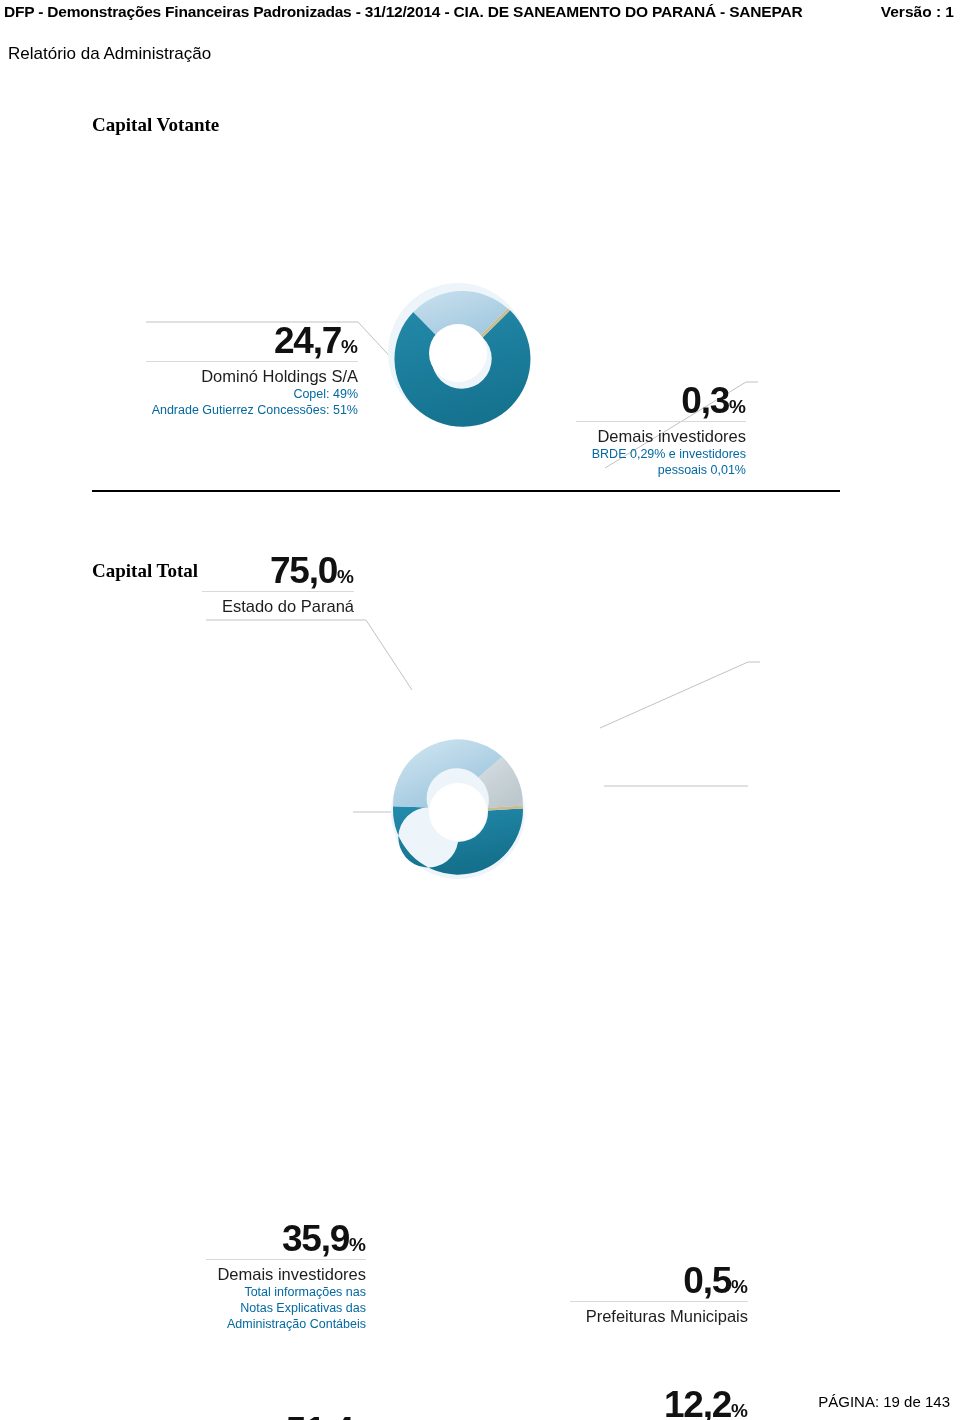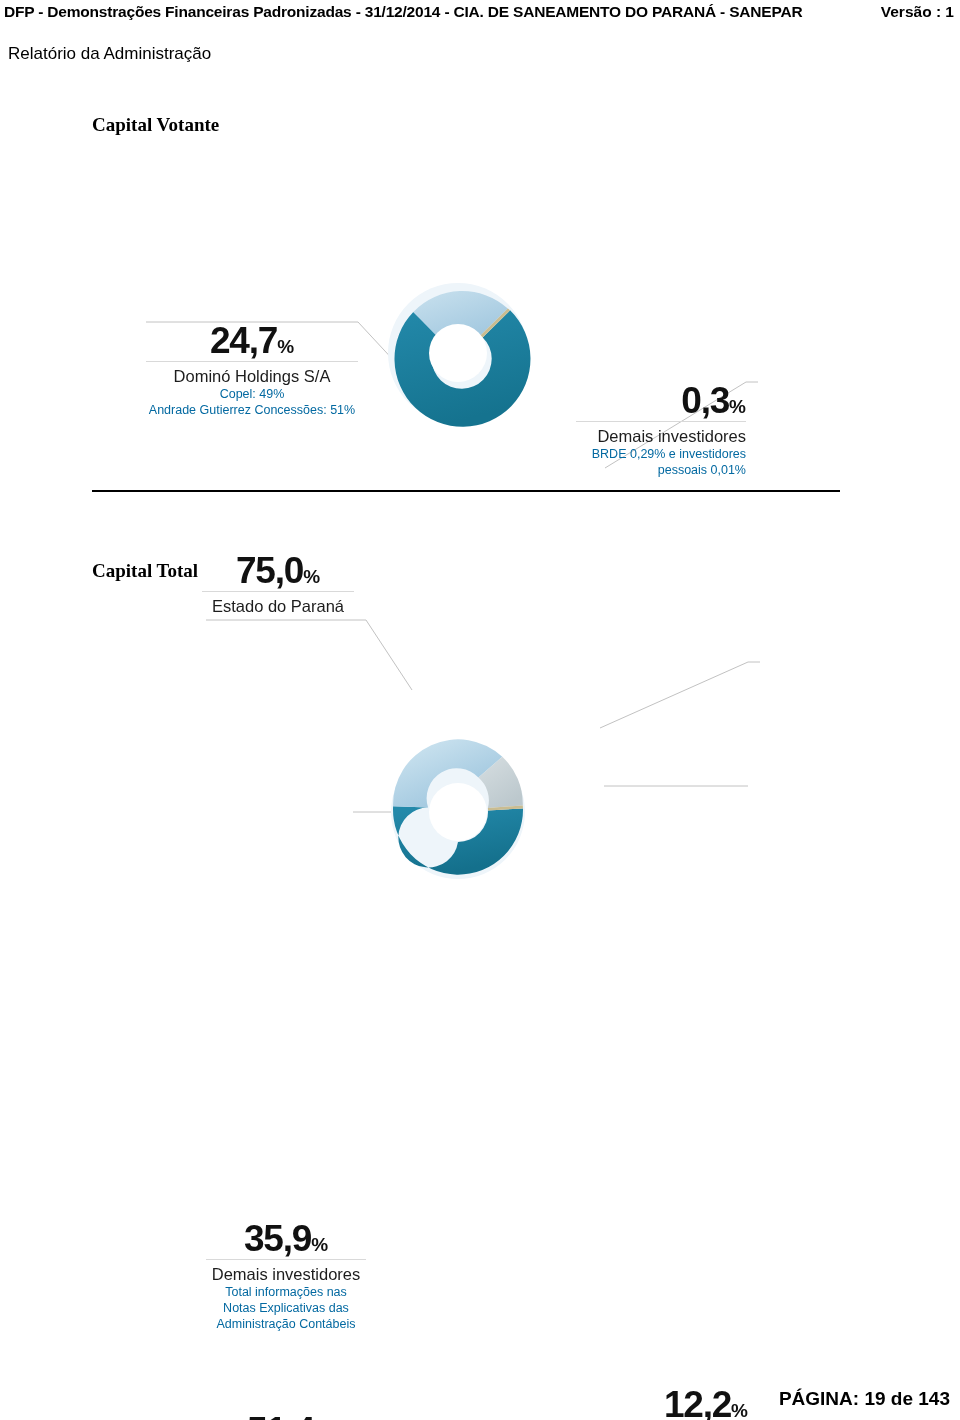--- a/index.html
+++ b/index.html
@@ -115,21 +115,21 @@
     white-space: nowrap;
   }
   .callout .sub {
     font-size: 12.5px;
     line-height: 1.22;
     color: #0369a1;
     margin-top: 1px;
     white-space: nowrap;
   }
   .callout.align-right { text-align: right; }
-  .callout.align-left  { text-align: center; }
+  .callout.align-left  { text-align: right; }
 
   .callout .rule {
     width: 100%;
     height: 0;
     border-top: 1px solid #d9d9d9;
     margin-top: 2px;
   }
 
   
   #cal-v-domino   { left: 146px; top: 172px; width: 212px; }
@@ -140,22 +140,22 @@
   #cal-t-demais   { left: 206px; top: 620px; width: 160px; }
   #cal-t-pref     { left: 570px; top: 662px; width: 178px; }
   #cal-t-domino   { left: 570px; top: 786px; width: 178px; }
   #cal-t-estado   { left: 208px; top: 812px; width: 145px; }
 
   
   .doc-footer {
     position: absolute;
     right: 10px;
     bottom: 10px;
-    font-size: 19px;
-    font-weight: bold;
+    font-size: 15px;
+    font-weight: normal;
     white-space: nowrap;
   }
 </style>
 </head>
 <body>
 
 <div class="doc-header">
   <div class="hdr-title">DFP - Demonstrações Financeiras Padronizadas - 31/12/2014 - CIA. DE SANEAMENTO DO PARANÁ - SANEPAR</div>
   <div class="hdr-version">Versão : 1</div>
 </div>
@@ -286,20 +286,25 @@
 
   <div class="callout align-left" id="cal-t-demais">
     <div class="pct"><span>35,9</span><span class="sym">%</span></div>
     <div class="rule"></div>
     <div class="name">Demais investidores</div>
     <div class="sub">Total informações nas</div>
     <div class="sub">Notas Explicativas das</div>
     <div class="sub">Administração Contábeis</div>
   </div>
 
+  <div class="callout align-right" id="cal-t-pref">
+    <div class="pct"><span>0,5</span><span class="sym">%</span></div>
+    <div class="rule"></div>
+    <div class="name">Prefeituras Municipais</div>
+  </div>
 
   <div class="callout align-right" id="cal-t-domino">
     <div class="pct"><span>12,2</span><span class="sym">%</span></div>
 
   </div>
 
   <div class="callout align-left" id="cal-t-estado">
     <div class="pct"><span>51,4</span></div>
 
   </div>

